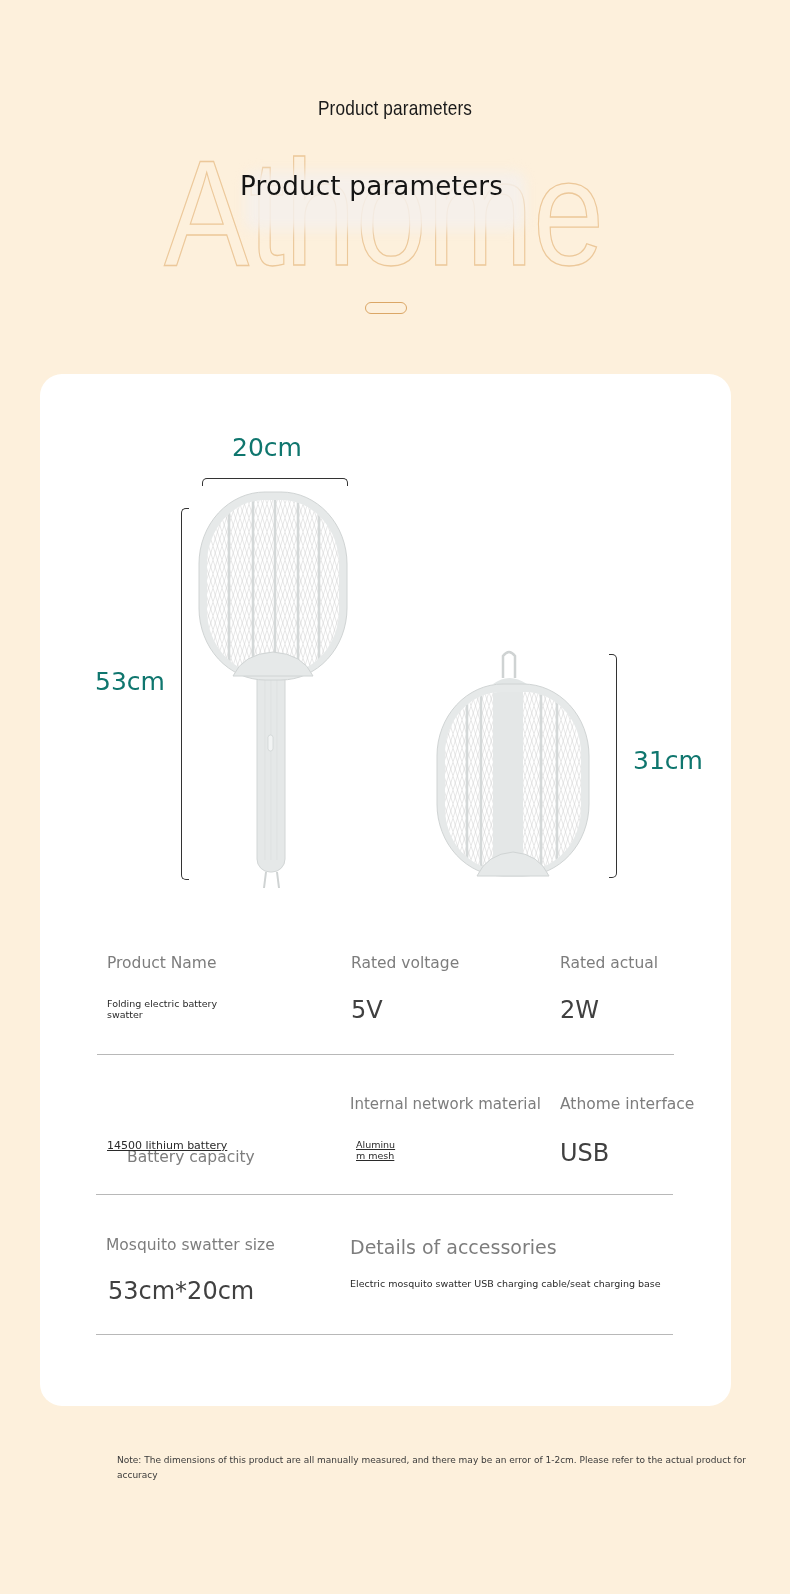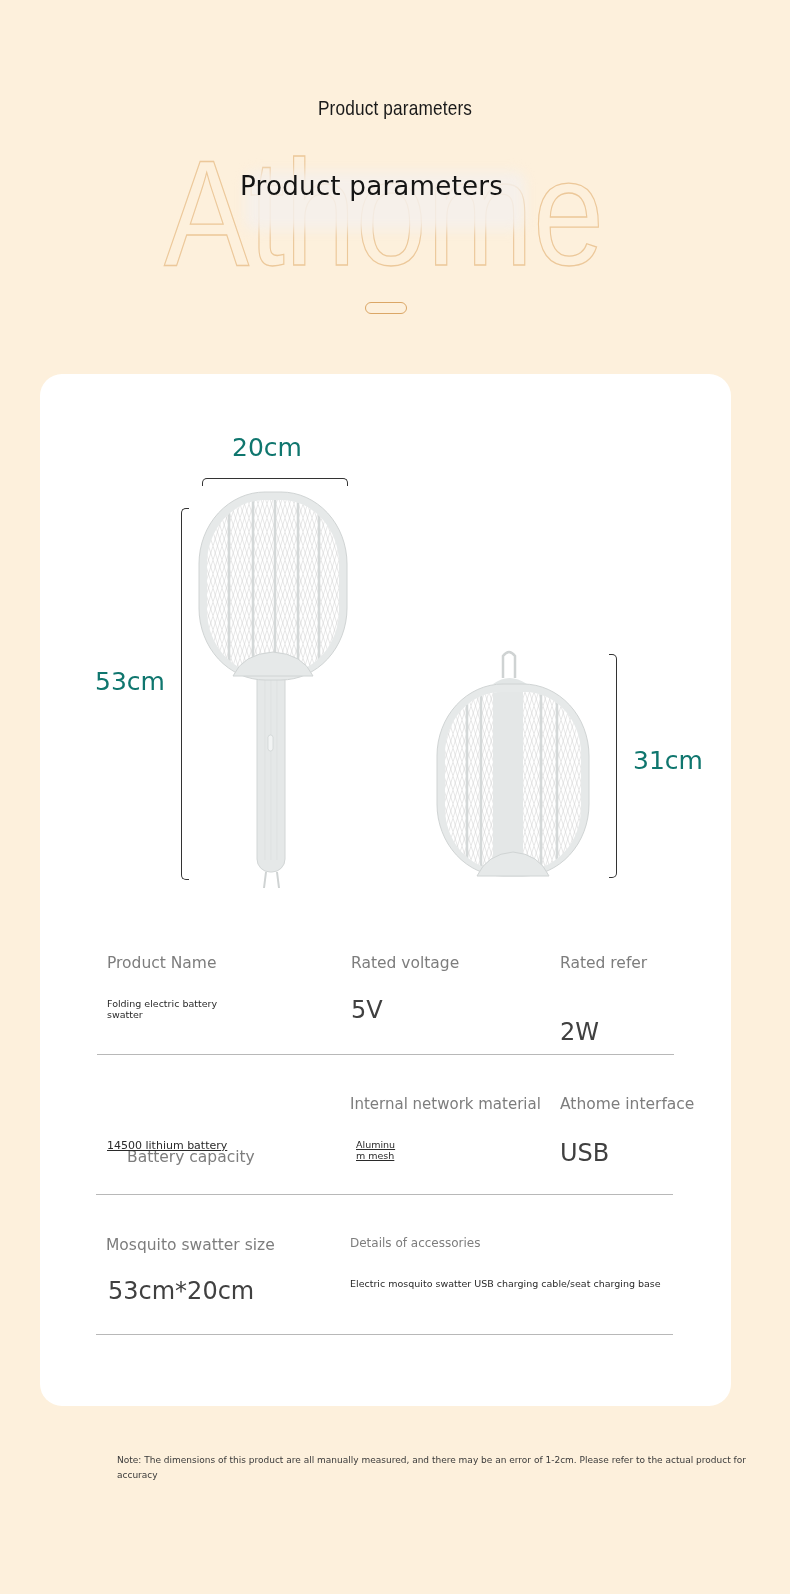--- a/index.html
+++ b/index.html
@@ -148,31 +148,31 @@
     <line x1="106" y1="42" x2="106" y2="220" stroke="#d4d8d8" stroke-width="2.5"></line>
     <line x1="122" y1="42" x2="122" y2="220" stroke="#d4d8d8" stroke-width="2.5"></line>
   </g>
   <path d="M42 226 Q52 204 78 202 Q104 204 114 226 Z" fill="#e6e9e9" stroke="#d0d4d4"></path>
 </svg>
 
 <div class="spec-label" style="left:107px; top:954px;">Product Name</div>
 <div class="spec-value-small" style="left:107px; top:998px; width:130px; font-size:9.5px; line-height:11px;">Folding electric battery swatter</div>
 <div class="spec-label" style="left:351px; top:954px;">Rated voltage</div>
 <div class="spec-value-big" style="left:351px; top:996px;">5V</div>
-<div class="spec-label" style="left:560px; top:954px;">Rated refer</div>
-<div class="spec-value-big" style="left:560px; top:1018px;text-align:center;">2W</div>
+<div class="spec-label" style="left:560px; top:954px;">Rated actual</div>
+<div class="spec-value-big" style="left:560px; top:996px;text-align:center;">2W</div>
 <div class="divider" style="left:97px; top:1054px; width:577px;"></div>
 
 <div class="spec-label" style="left:105px; top:1148px;margin-left:22px;">Battery capacity</div>
 <div class="spec-value-small" style="left:107px; top:1139px; font-size:11px; white-space:nowrap;text-decoration:underline;">14500 lithium battery</div>
 <div class="spec-label" style="left:350px; top:1095px; font-size:15px;">Internal network material</div>
 <div class="spec-value-small" style="left:356px; top:1139px; width:46px; font-size:9.5px; line-height:11px; word-break:break-all;text-decoration:underline;">Aluminu m mesh</div>
 <div class="spec-label" style="left:560px; top:1095px;">Athome interface</div>
 <div class="spec-value-big" style="left:560px; top:1139px;">USB</div>
 <div class="divider" style="left:96px; top:1194px; width:577px;"></div>
 
 <div class="spec-label" style="left:106px; top:1236px;">Mosquito swatter size</div>
 <div class="spec-value-big" style="left:108px; top:1277px;">53cm*20cm</div>
-<div class="spec-label" style="left:350px; top:1236px; font-size:12px;">Details of accessories</div>
+<div class="spec-label" style="left:350px; top:1236px; font-size:19px;">Details of accessories</div>
 <div class="spec-value-small" style="left:350px; top:1278px; font-size:9.5px; white-space:nowrap;text-align:right;">Electric mosquito swatter USB charging cable/seat charging base</div>
 <div class="divider" style="left:96px; top:1334px; width:577px;"></div>
 
 <div class="note">Note: The dimensions of this product are all manually measured, and there may be an error of 1-2cm. Please refer to the actual product for accuracy</div>
 
 </body></html>

